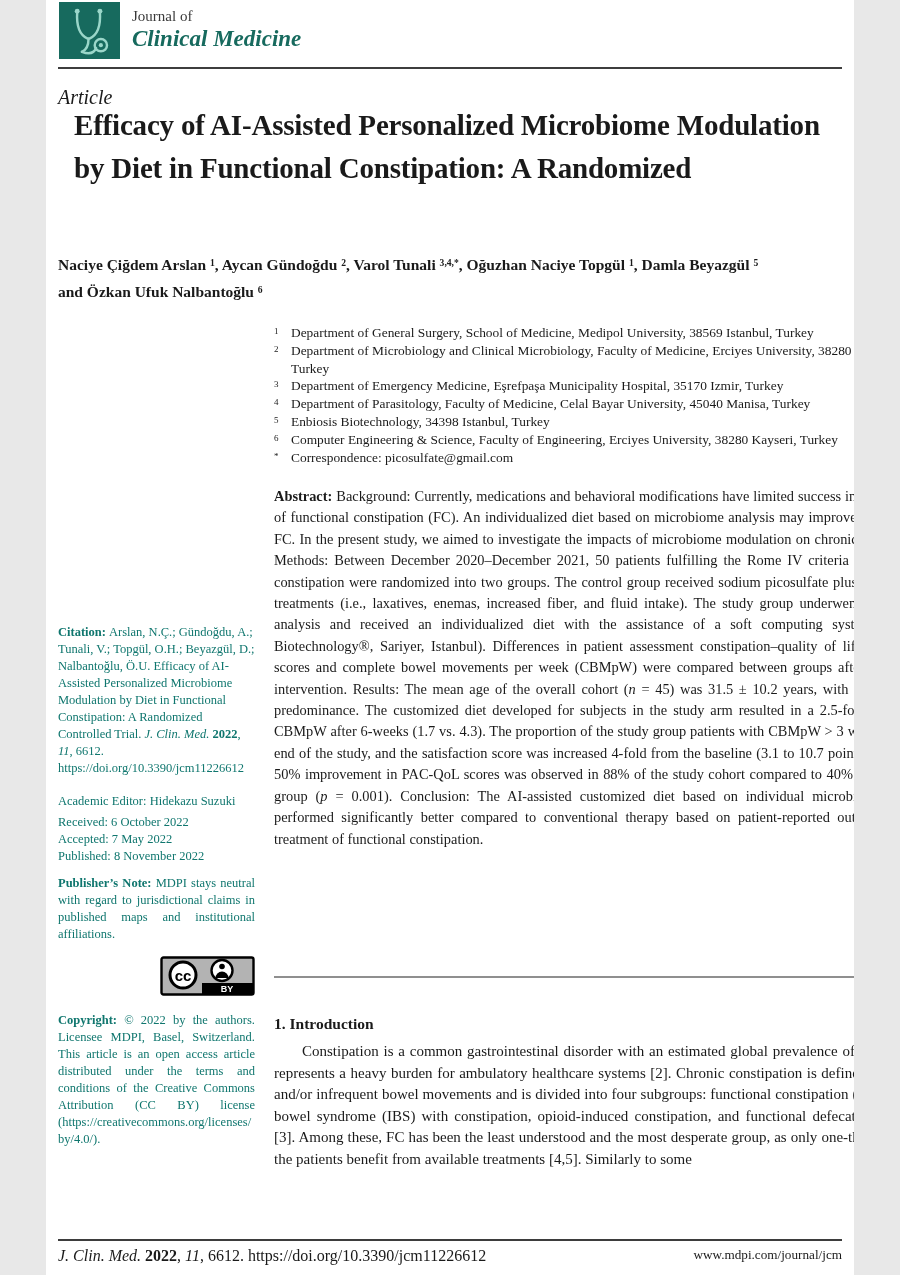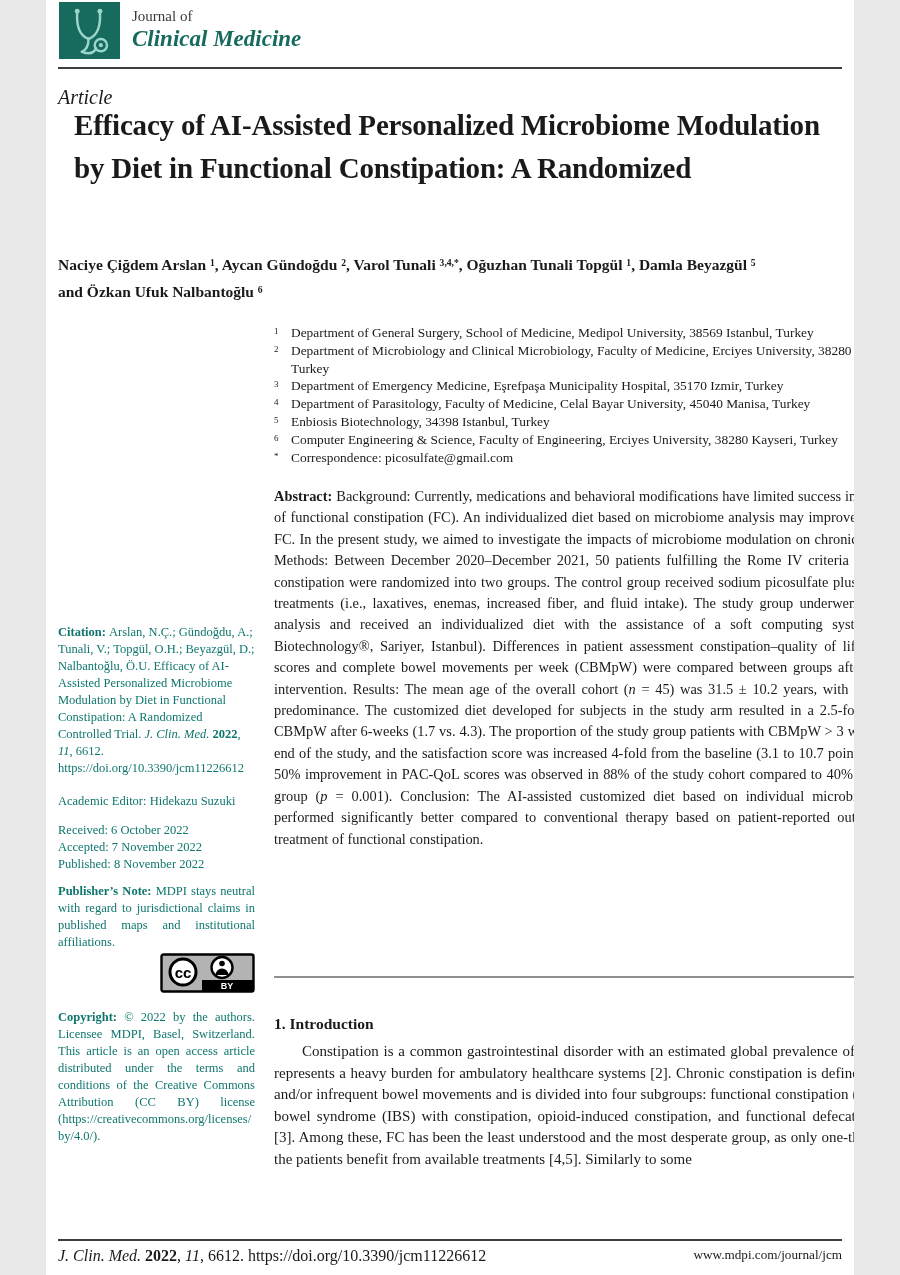--- a/index.html
+++ b/index.html
@@ -28,23 +28,23 @@
   .abstract{position:absolute;left:228px;top:486px;width:662px;font-size:14.4px;line-height:21.4px;text-align:justify;}
   .keywords{position:absolute;left:228px;top:902px;width:662px;font-size:14.4px;line-height:21.4px;text-align:justify;}
   .rule-gray{position:absolute;left:228px;top:976px;width:662px;height:2px;background:#8f8f8f;}
   .intro-heading{position:absolute;left:228px;top:1015px;font-size:15.5px;font-weight:bold;}
   .intro-para{position:absolute;left:228px;top:1041px;width:662px;font-size:15px;line-height:21.6px;text-align:justify;text-indent:28px;}
 
   
   .sidebar{position:absolute;left:12px;top:624px;width:197px;font-size:12.5px;line-height:17px;color:#0f766e;}
   .sb-block{margin:0;}
   .sb-citation{margin-bottom:16px;}
-  .sb-editor{margin-bottom:12px;}
+  .sb-editor{margin-bottom:4px;}
   .sb-dates{margin-bottom:10px;}
-  .sb-note{margin-bottom:2px;text-align:justify;}
+  .sb-note{margin-bottom:13px;text-align:justify;}
   .cc-badge{margin-bottom:11px;text-align:right;}
   .sb-copyright{text-align:justify;overflow-wrap:break-word;}
 
   sup{font-size:0.62em;line-height:0;position:relative;top:-0.45em;vertical-align:baseline;}
   .b{font-weight:bold;}
   .i{font-style:italic;}
 
   
   .footer-rule{top:1239px;}
   .footer-left{position:absolute;left:12px;top:1247px;font-size:16px;}
@@ -71,21 +71,21 @@
       </g>
     </svg>
   </div>
   <div class="journal-prefix">Journal of</div>
   <div class="journal-name">Clinical Medicine</div>
 
   <div class="rule-dark header-rule"></div>
 
   <div class="article-label">Article</div>
   <h1 class="article-title" style="margin:0"><span>Efficacy of AI-Assisted Personalized Microbiome Modulation</span><br><span>by Diet in Functional Constipation: A Randomized</span><br></h1>
-  <div class="authors"><span>Naciye Çiğdem Arslan </span><sup>1</sup><span>, Aycan Gündoğdu </span><sup>2</sup><span>, Varol Tunali </span><sup>3,4,*</sup><span>, Oğuzhan Tunali Topgül </span><sup>1</sup><span>, Damla Beyazgül </span><sup>5</sup><br><span>and Özkan Ufuk Nalbantoğlu </span><sup>6</sup></div>
+  <div class="authors"><span>Naciye Çiğdem Arslan </span><sup>1</sup><span>, Aycan Gündoğdu </span><sup>2</sup><span>, Varol Tunali </span><sup>3,4,*</sup><span>, Oğuzhan Naciye Topgül </span><sup>1</sup><span>, Damla Beyazgül </span><sup>5</sup><br><span>and Özkan Ufuk Nalbantoğlu </span><sup>6</sup></div>
 
   <div class="affiliations">
       <div class="aff-row">
         <span class="aff-marker">1</span>
         <span class="aff-text">Department of General Surgery, School of Medicine, Medipol University, 38569 Istanbul, Turkey</span>
       </div>
       <div class="aff-row">
         <span class="aff-marker">2</span>
         <span class="aff-text">Department of Microbiology and Clinical Microbiology, Faculty of Medicine, Erciyes University, 38280 Kayseri, Turkey</span>
       </div>
@@ -115,21 +115,21 @@
   <div class="rule-gray"></div>
 
   <div class="intro-heading">1. Introduction</div>
   <div class="intro-para">Constipation is a common gastrointestinal disorder with an estimated global prevalence of 14% [1] and represents a heavy burden for ambulatory healthcare systems [2]. Chronic constipation is defined as difficult and/or infrequent bowel movements and is divided into four subgroups: functional constipation (FC), irritable bowel syndrome (IBS) with constipation, opioid-induced constipation, and functional defecation disorders [3]. Among these, FC has been the least understood and the most desperate group, as only one-third to half of the patients benefit from available treatments [4,5]. Similarly to some</div>
 
   <div class="sidebar">
     <div class="sb-block sb-citation"><span class="b">Citation: </span><span>Arslan, N.Ç.; Gündoğdu, A.; Tunali, V.; Topgül, O.H.; Beyazgül, D.; Nalbantoğlu, Ö.U. Efficacy of AI-Assisted Personalized Microbiome Modulation by Diet in Functional Constipation: A Randomized Controlled Trial. </span><span class="i">J. Clin. Med. </span><span class="b">2022</span><span>, </span><span class="i">11</span><span>, 6612. https://doi.org/10.3390/jcm11226612</span></div>
     <div class="sb-block sb-editor">Academic Editor: Hidekazu Suzuki</div>
     <div class="sb-block sb-dates">
       <div>Received: 6 October 2022</div>
-      <div>Accepted: 7 November 2022</div>
+      <div>Accepted: 7 May 2022</div>
       <div>Published: 8 November 2022</div>
     </div>
     <div class="sb-block sb-note"><span class="b">Publisher’s Note: </span><span>MDPI stays neutral with regard to jurisdictional claims in published maps and institutional affiliations.</span></div>
     <div class="sb-block cc-badge">
       <svg width="95" height="40" viewBox="0 0 95 40">
         <rect x="1.5" y="1.5" width="92" height="37" fill="#b3b3b3" stroke="#000" stroke-width="2.4" rx="2"></rect>
         <circle cx="23" cy="19" r="13" fill="#fff" stroke="#000" stroke-width="3"></circle>
         <text x="23" y="24.5" text-anchor="middle" font-family="Liberation Sans, sans-serif" font-size="15" font-weight="bold" fill="#000">cc</text>
         <circle cx="62" cy="14.5" r="10.5" fill="#fff" stroke="#000" stroke-width="2.4"></circle>
         <circle cx="62" cy="10.5" r="2.8" fill="#000"></circle>

